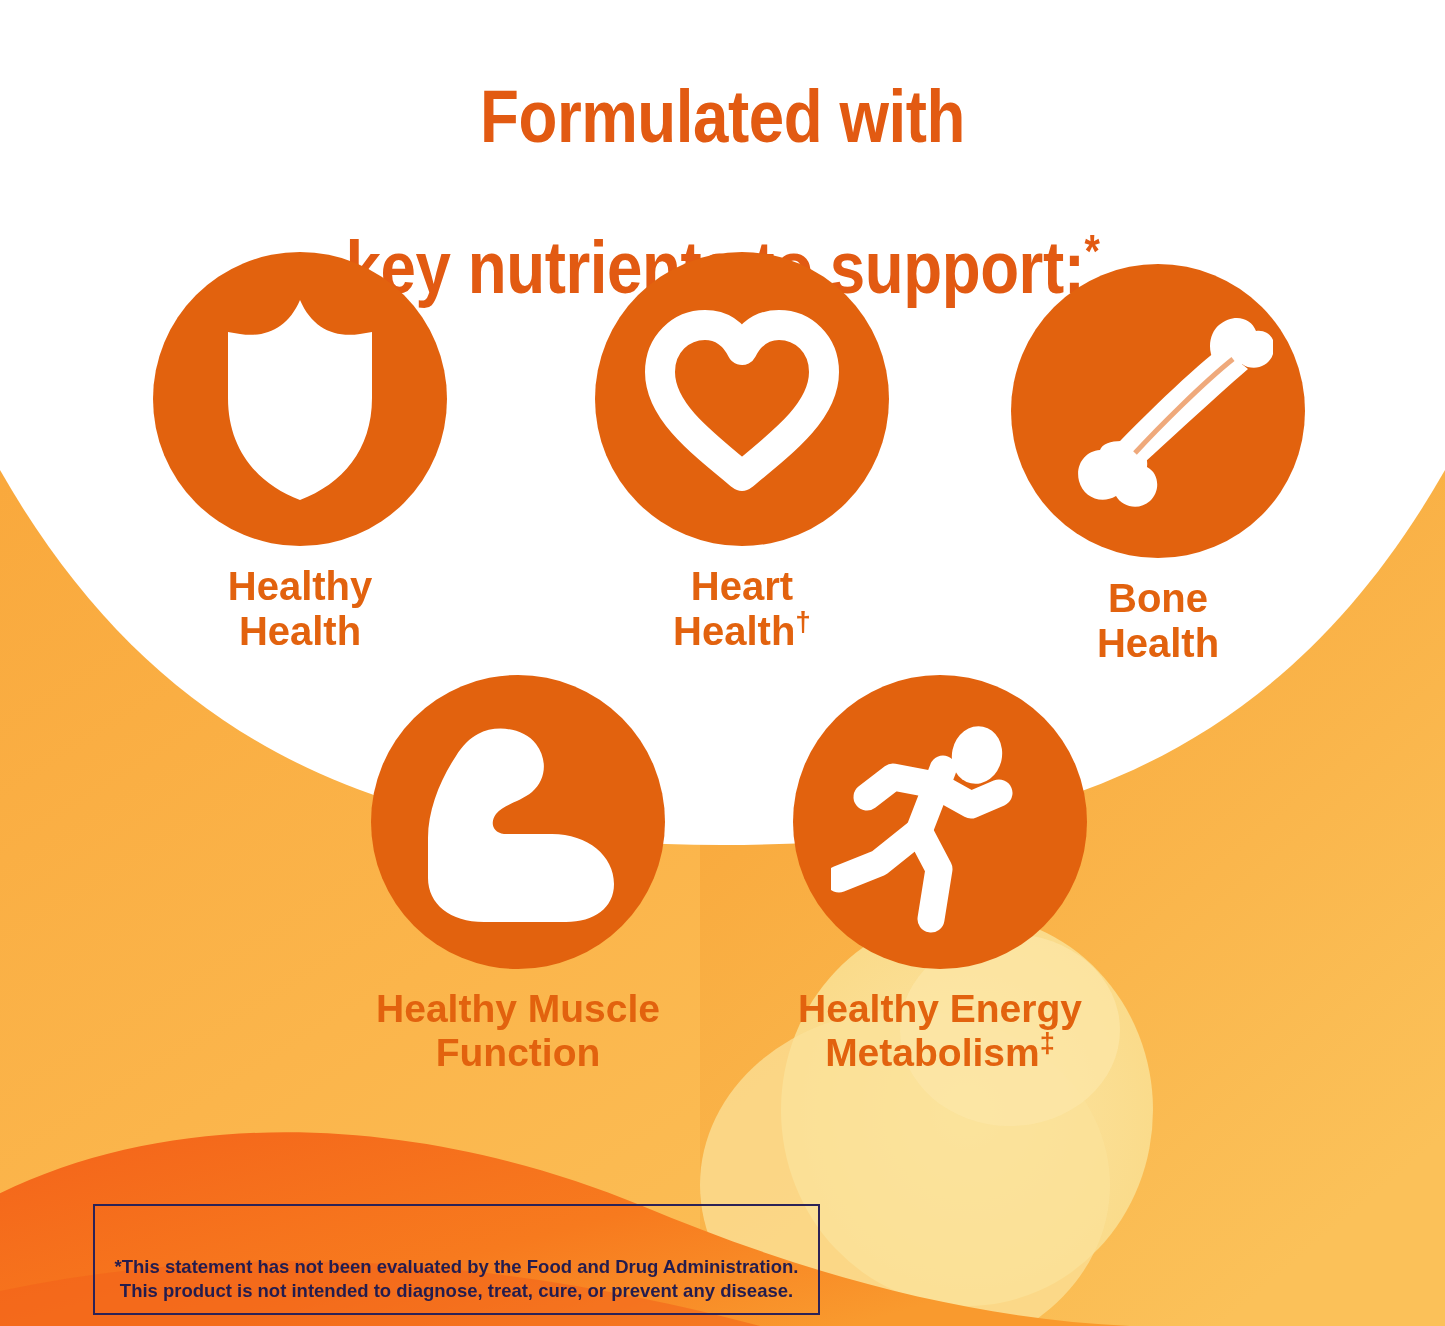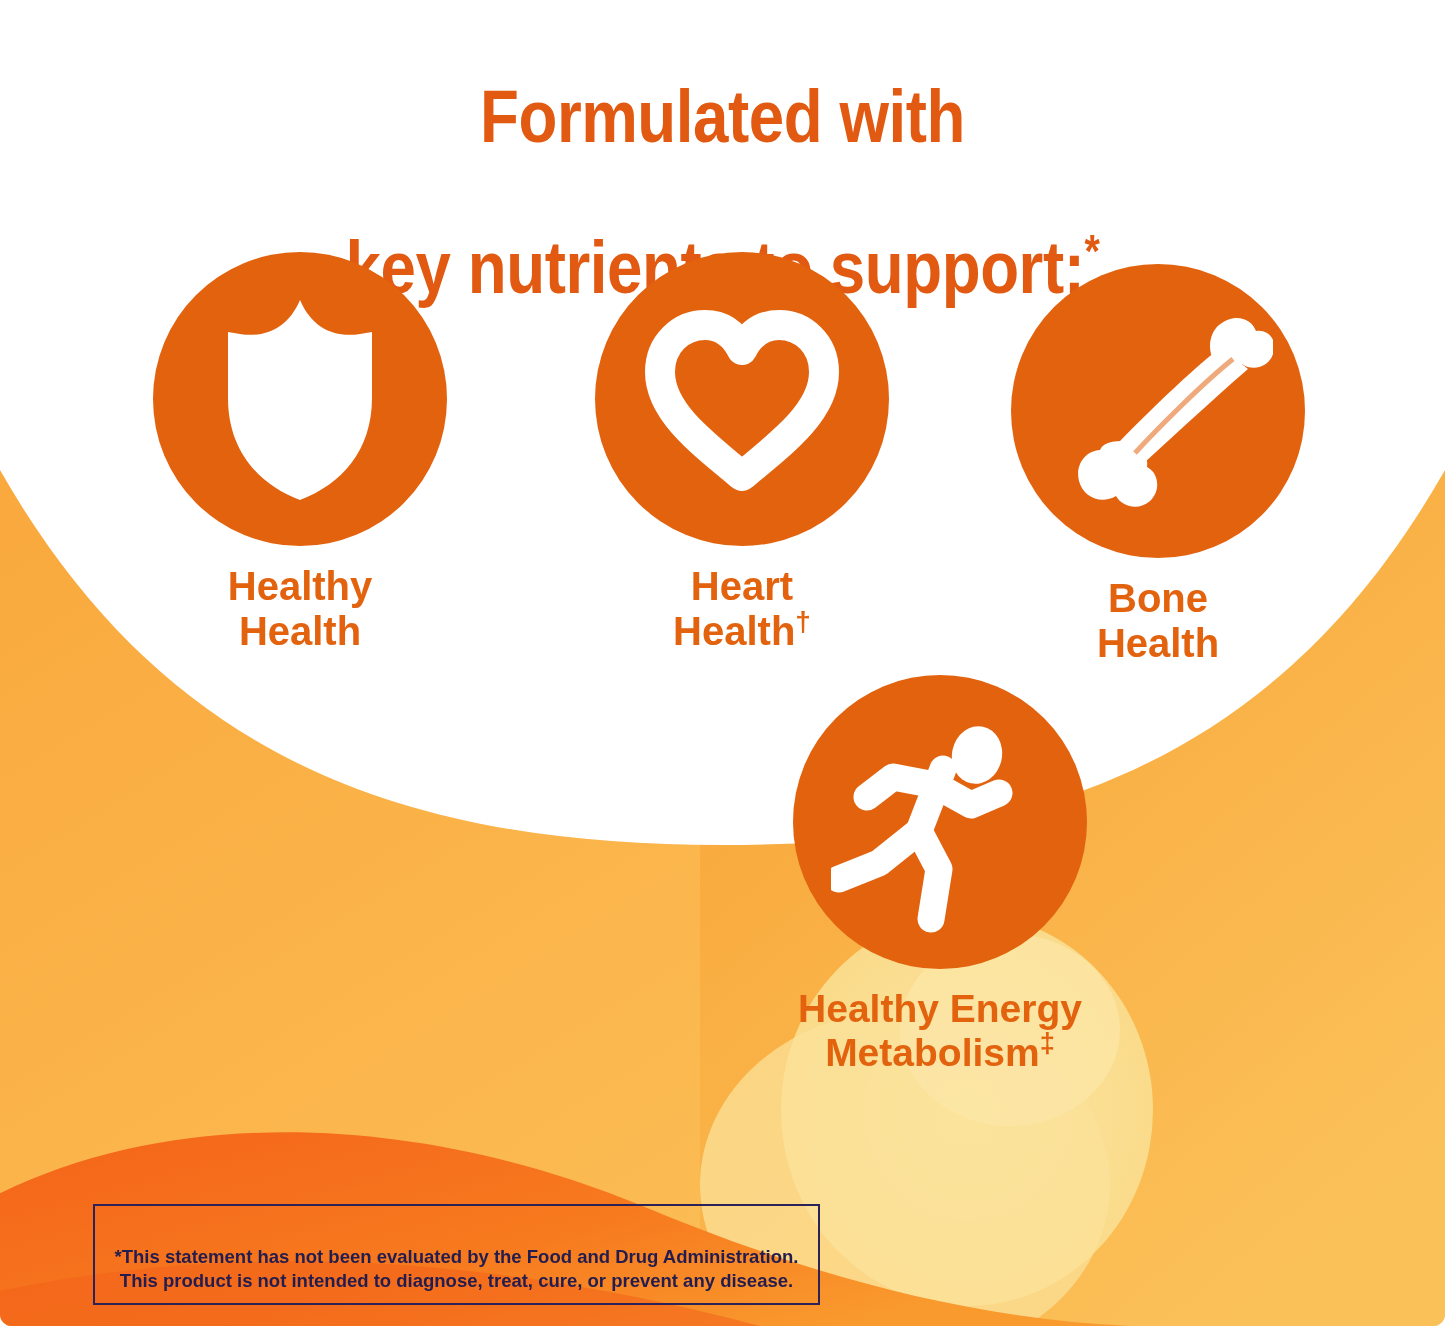--- a/index.html
+++ b/index.html
@@ -7,21 +7,20 @@
     width:1445px;height:1326px;
     font-family:"Liberation Sans", sans-serif;
     background:#ffffff;
     overflow:hidden;
   }
   #poster{
     position:relative;
     width:1445px;height:1326px;
     overflow:hidden;
     background:#ffffff;
-    border-radius:12px;
   }
   #bg{position:absolute;inset:0;width:1445px;height:1326px;}
 
   
   .headline{
     position:absolute;
     left:0;top:4px;
     width:1445px;
     text-align:center;
     font-weight:700;
@@ -68,21 +67,21 @@
   #tile-energy{left:790px;top:675px;}
   #tile-muscle .caption,#tile-energy .caption{width:360px;margin-left:-30px;font-size:39px;}
 
   
   #fda-box{
     position:absolute;
     left:93px;top:1204px;
     width:727px;
     box-sizing:border-box;
     border:2px solid #2B2257;
-    padding:14px 10px 9px;
+    padding:24px 10px 9px;
     text-align:center;
     color:#231c4e;
     font-weight:700;
     font-size:18.5px;
     line-height:1.33;
     white-space:pre-line;
     background:transparent;
   }
   #right-notes{
     position:absolute;
@@ -213,20 +212,50 @@
                    C 59 133 68 130 78 130 Z"></path>
 
           <path d="M92 142 C 116 116 160 72 190 48" stroke="#E2620E" stroke-width="5" fill="none" opacity="0.55"></path>
         </g>
       </svg>
     </div>
     <div class="caption"><span>Bone
 Health</span><span class="sup"></span></div>
   </div>
 
+  <div class="tile" id="tile-muscle">
+    <div class="circle">
+      <svg width="212" height="208" viewBox="0 0 212 208">
+        <path fill="#ffffff" d="M66 16
+                 C 84 6 112 10 124 26
+                 C 136 42 134 62 120 74
+                 C 108 84 92 86 84 96
+                 C 78 104 80 114 92 116
+                 L 140 116
+                 C 176 116 202 138 202 166
+                 C 202 190 182 204 154 204
+                 L 72 204
+                 C 38 204 16 186 16 160
+                 L 16 120
+                 C 16 92 28 62 44 38
+                 C 50 28 58 20 66 16 Z"></path>
+        <path fill="#E2620E" d="M60 30
+                 C 48 52 40 82 40 112
+                 L 40 152
+                 C 40 164 48 170 62 170
+                 L 62 132
+                 C 62 110 70 92 86 84
+                 C 100 77 112 66 112 50
+                 C 112 36 98 28 84 28
+                 C 74 28 66 28 60 30 Z" opacity="0"></path>
+      </svg>
+    </div>
+    <div class="caption"><span>Healthy Muscle
+Function</span><span class="sup"></span></div>
+  </div>
 
   <div class="tile" id="tile-energy">
     <div class="circle">
       <svg width="218" height="222" viewBox="0 0 218 222">
         <g fill="none" stroke="#ffffff" stroke-width="27" stroke-linecap="round" stroke-linejoin="round">
 
           <path d="M112 58 L 88 120"></path>
 
           <path d="M104 74 L 140 94 L 168 82"></path>
 

